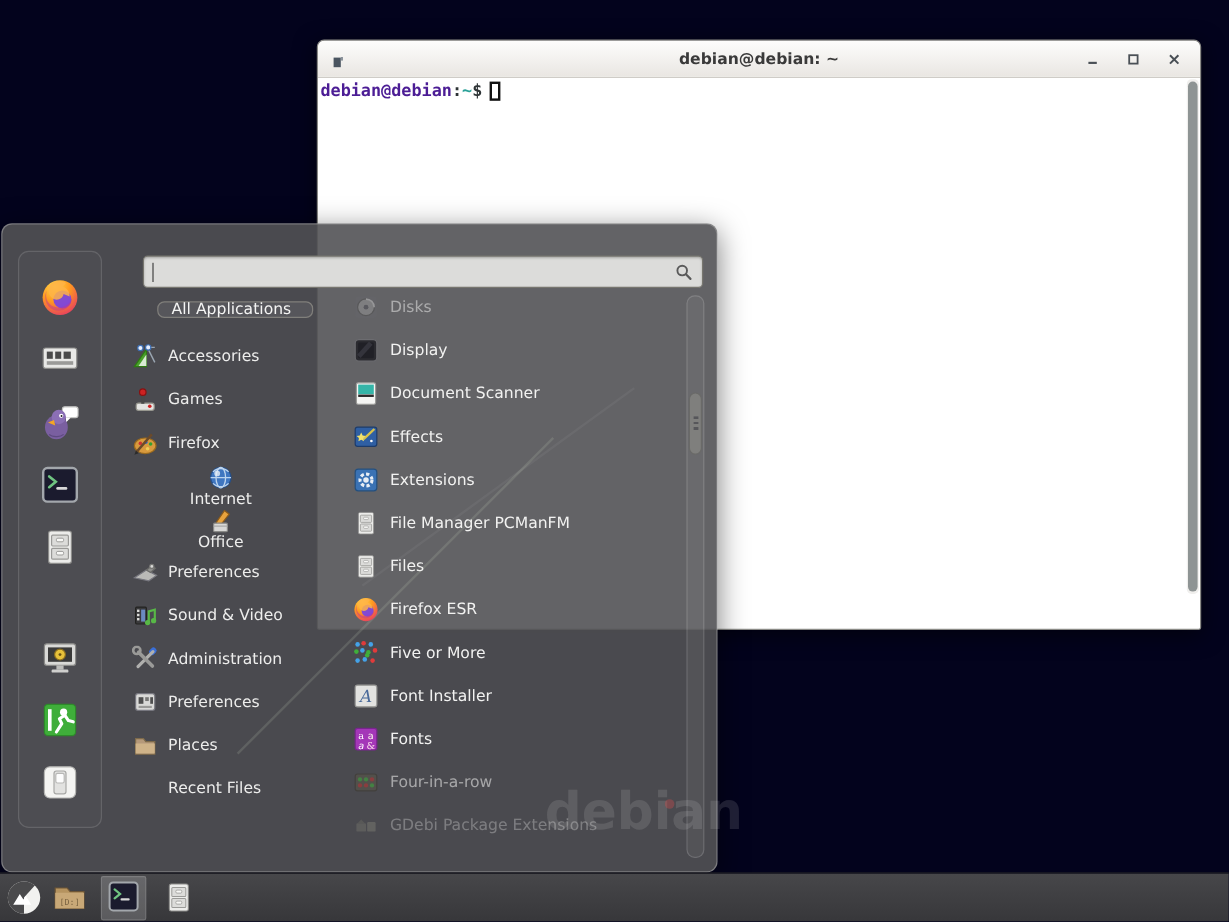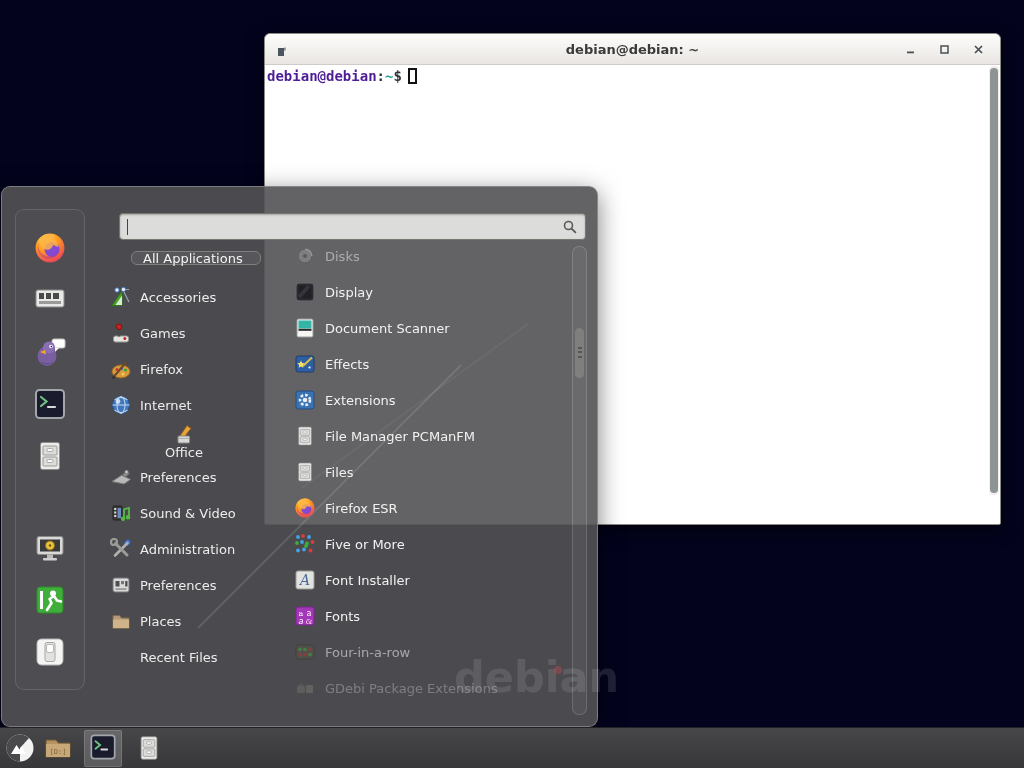--- a/index.html
+++ b/index.html
@@ -284,21 +284,21 @@
             <circle cx="7" cy="11.5" r="1.5" fill="#cc3333"></circle>
             <circle cx="11.5" cy="10.5" r="1.5" fill="#3366cc"></circle>
             <circle cx="15.5" cy="12" r="1.5" fill="#33a033"></circle>
             <circle cx="13" cy="16" r="1.5" fill="#eecc55"></circle>
             <line x1="3.5" y1="19" x2="16.5" y2="4" stroke="#6b4a2a" stroke-width="2"></line>
             <path d="M2 21l3.5-1.2-2.2-2.3z" fill="#2b2b2b"></path>
           </svg>
         </span>
     <span class="cat-label">Firefox</span>
   </div>
-      <div class="cat-row" style="top: 200px;">
+      <div class="cat-row" style="top: 200px; flex-direction: column;">
     <span class="cat-icon icon-slot">
           <svg viewBox="0 0 22 22">
             <circle cx="11" cy="11" r="8.5" fill="#3f76c0" stroke="#26508a"></circle>
             <ellipse cx="11" cy="11" rx="4" ry="8.5" fill="none" stroke="#bcd4ee" stroke-width="1.1"></ellipse>
             <line x1="2.5" y1="11" x2="19.5" y2="11" stroke="#bcd4ee" stroke-width="1.1"></line>
             <path d="M4.5 6.2a9 9 0 0 1 13 0M4.5 15.8a9 9 0 0 0 13 0" fill="none" stroke="#bcd4ee" stroke-width="1.1"></path>
             <circle cx="8" cy="7.5" r="2.4" fill="#e9f0f8" opacity=".8"></circle>
           </svg>
         </span>
     <span class="cat-label">Internet</span>

